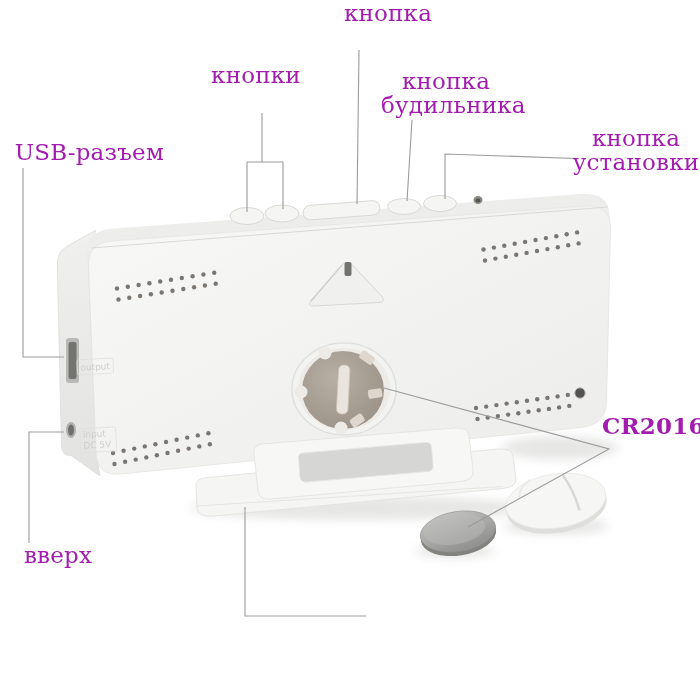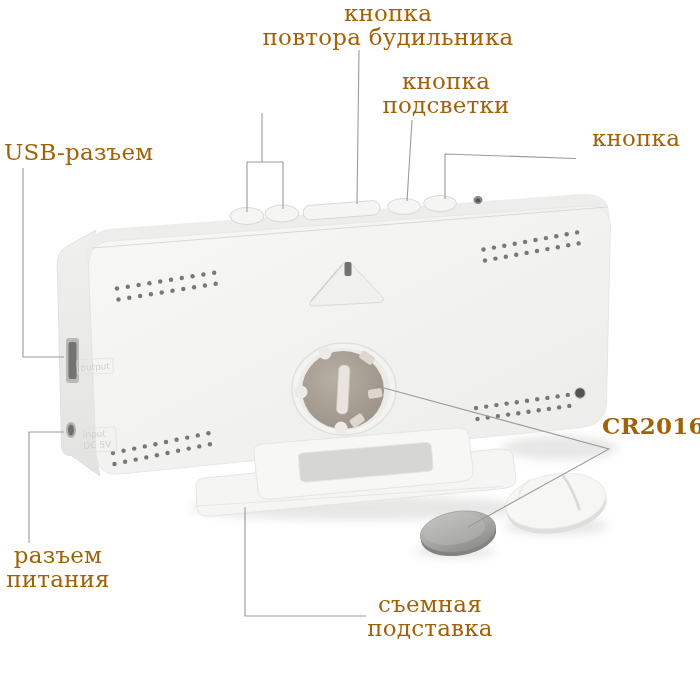--- a/index.html
+++ b/index.html
@@ -1,22 +1,22 @@
 <!DOCTYPE html>
 <html><head>
 <meta charset="utf-8">
 <style>
   html,body{margin:0;padding:0;background:#ffffff;}
   #stage{position:relative;width:700px;height:700px;background:#ffffff;overflow:hidden;
          font-family:"DejaVu Serif","Liberation Serif",serif;}
   #scene{position:absolute;left:0;top:0;}
-  .label{position:absolute;text-align:center;font-size:23px;line-height:1.06;color:#a16207;
+  .label{position:absolute;text-align:center;font-size:23px;line-height:1.06;color:#a21caf;
          letter-spacing:.2px;white-space:nowrap;}
   .label span{display:block;}
-  .label.left{text-align:left;}
+  .label.left{text-align:right;}
 </style>
 </head>
 <body>
 
 <div id="stage">
 
   <svg id="scene" width="700" height="700" viewBox="0 0 700 700">
     <defs>
       <linearGradient id="bodyGrad" x1="0" y1="0" x2="1" y2="1">
         <stop offset="0" stop-color="#f8f8f6"></stop>
@@ -217,46 +217,42 @@
       <path d="M 412,120 L 407,201"></path>
       <path d="M 576,158.5 L 445,154 V 199"></path>
       <path d="M 384,388 L 609,449 L 468,527"></path>
       <path d="M 29,543 V 432 H 64"></path>
       <path d="M 245,507 V 616 H 366"></path>
     </g>
   </svg>
 
   <div class="label" style="left:258px;top:1px;width:260px;">
     <span>кнопка</span>
-    <span>повтора будильника</span>
   </div>
 
   <div class="label" style="left:181px;top:63px;width:150px;">
+    <span>кнопки</span>
   </div>
 
   <div class="label" style="left:381px;top:69px;width:130px;">
     <span>кнопка</span>
-    <span>подсветки</span>
+    <span>будильника</span>
   </div>
 
   <div class="label" style="left:571px;top:126px;width:130px;">
     <span>кнопка</span>
+    <span>установки</span>
   </div>
 
   <div class="label left" style="left:4px;top:140px;width:160px;">
     <span>USB-разъем</span>
   </div>
 
   <div class="label" style="left:602px;top:414px;width:98px;font-weight:bold;">
     <span>CR2016</span>
   </div>
 
   <div class="label" style="left:2px;top:543px;width:112px;">
-    <span>разъем</span>
-    <span>питания</span>
-  </div>
-
-  <div class="label" style="left:363px;top:592px;width:134px;">
-    <span>съемная</span>
-    <span>подставка</span>
-  </div>
+    <span>вверх</span>
+  </div>
+
 
 </div>
 
 </body></html>

